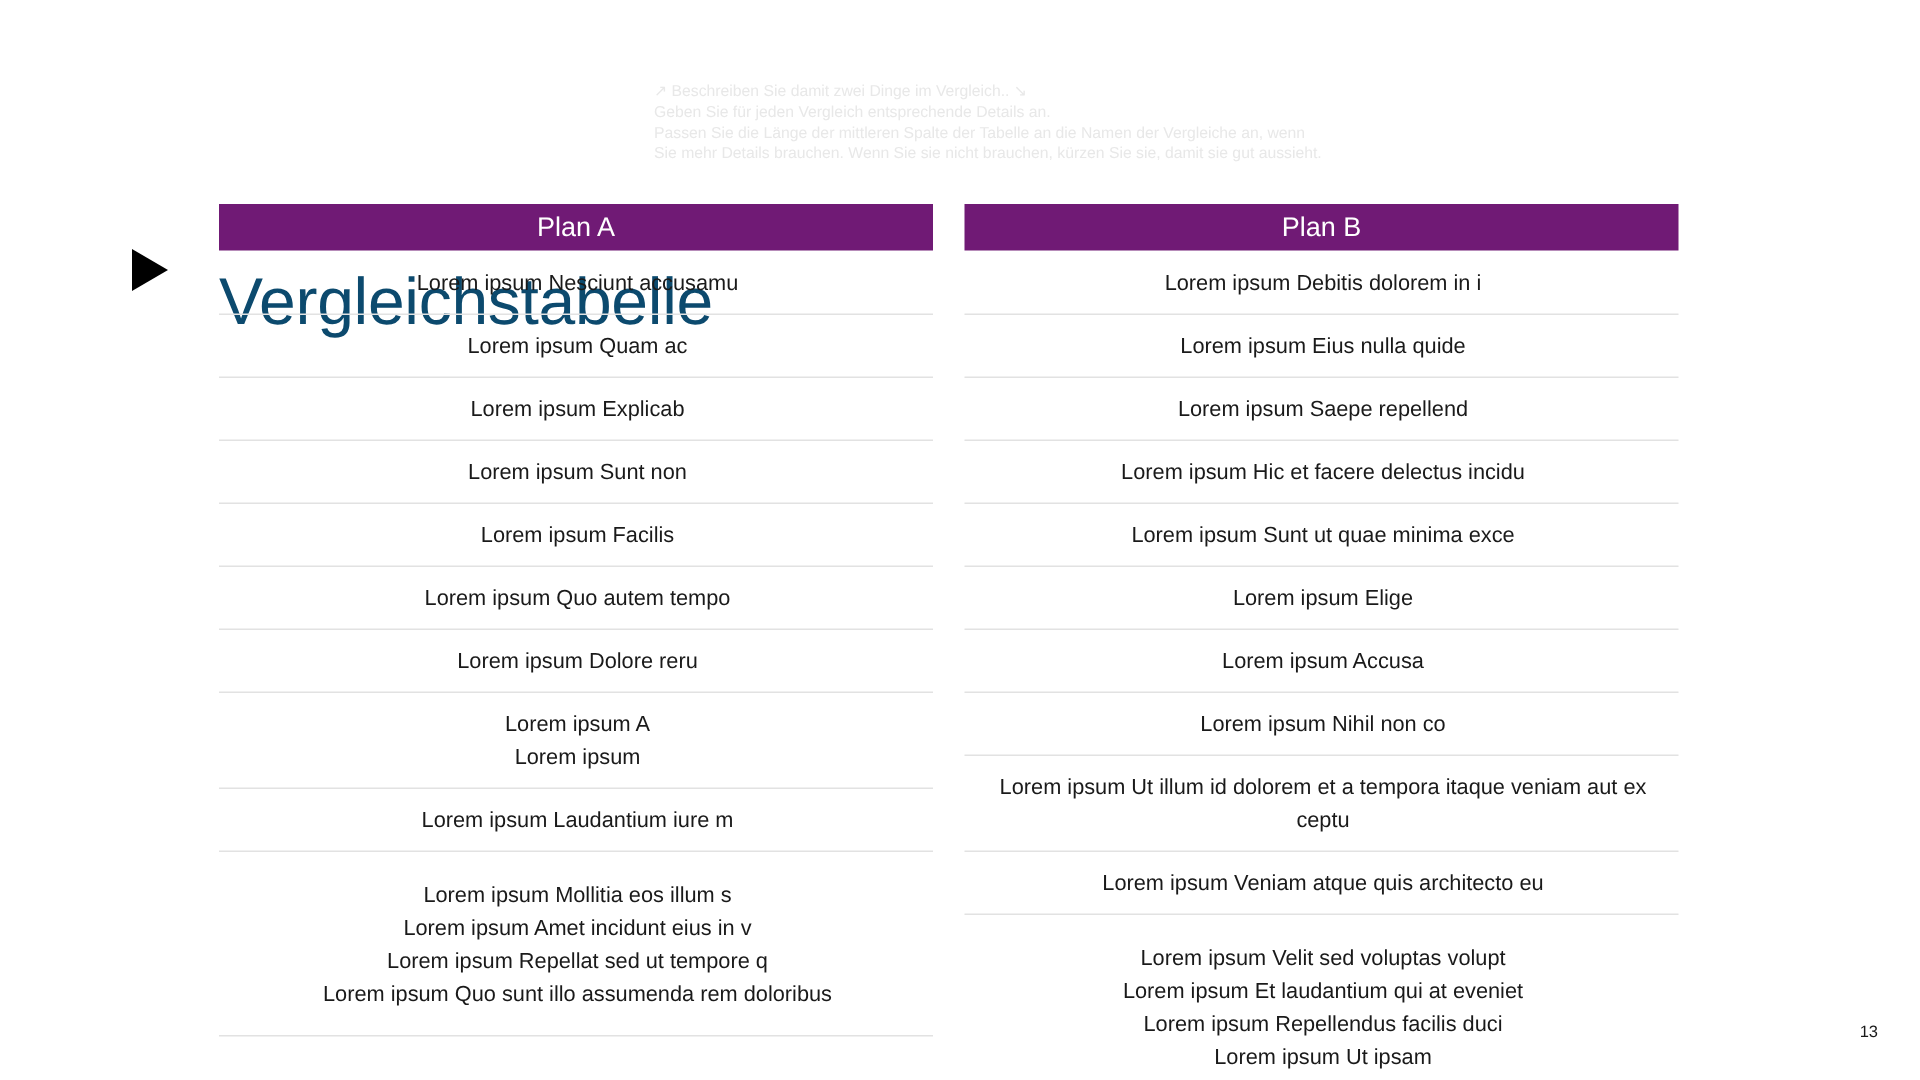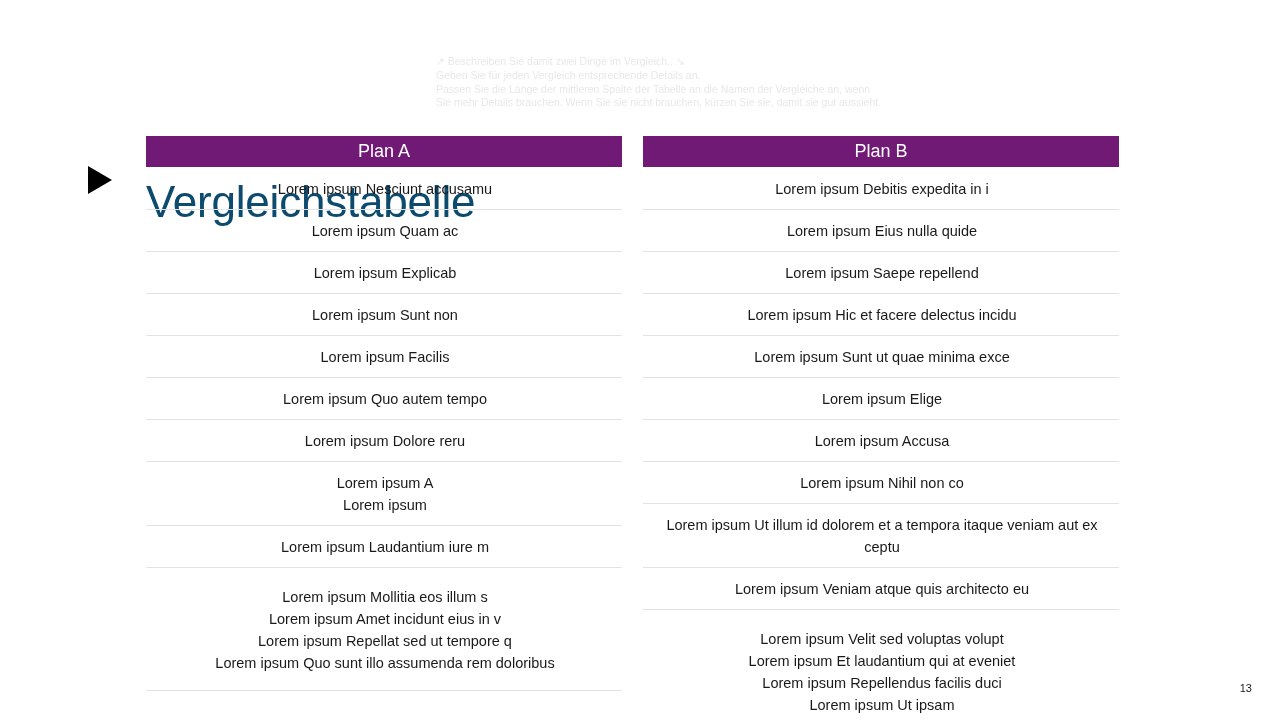--- a/index.html
+++ b/index.html
@@ -162,21 +162,21 @@
           <span class="row-line">Lorem ipsum Amet incidunt eius in v</span>
           <span class="row-line">Lorem ipsum Repellat sed ut tempore q</span>
           <span class="row-line">Lorem ipsum Quo sunt illo assumenda rem doloribus</span>
         </div>
       </div>
     </div>
     <div class="compare-col col-right">
       <div class="col-header">Plan B</div>
       <div class="rows">
         <div class="row row-first">
-          <span class="row-line">Lorem ipsum Debitis expedita in i</span>
+          <span class="row-line">Lorem ipsum Debitis dolorem in i</span>
         </div>
         <div class="row">
           <span class="row-line">Lorem ipsum Eius nulla quide</span>
         </div>
         <div class="row">
           <span class="row-line">Lorem ipsum Saepe repellend</span>
         </div>
         <div class="row">
           <span class="row-line">Lorem ipsum Hic et facere delectus incidu</span>
         </div>

